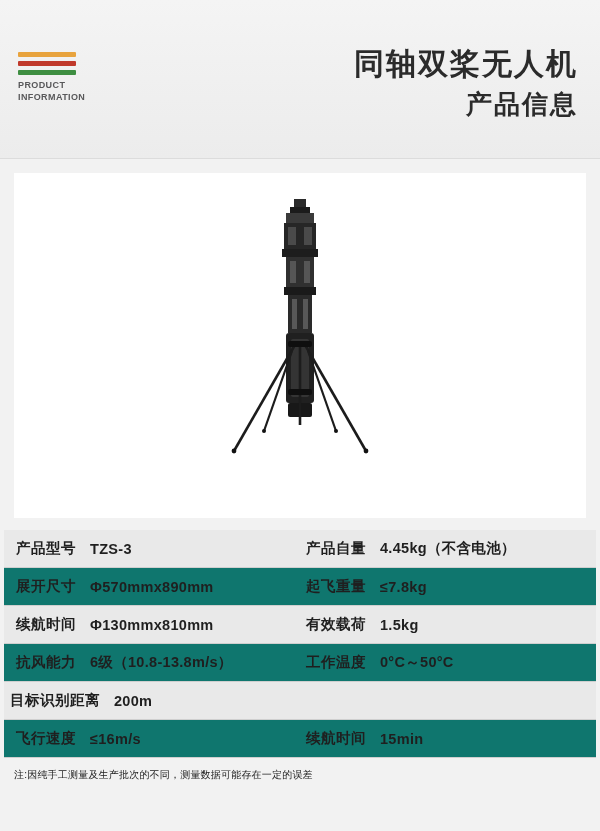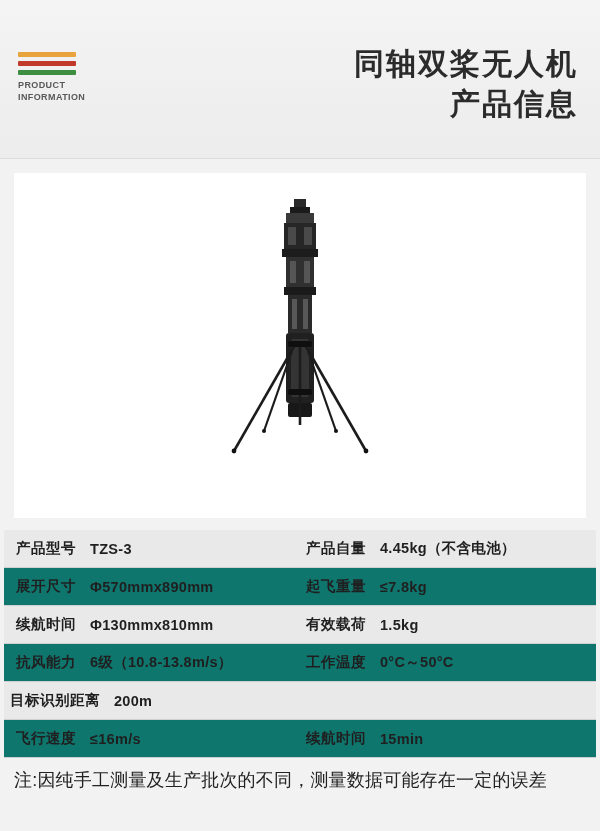--- a/index.html
+++ b/index.html
@@ -60,21 +60,21 @@
     text-align: right;
   }
   .title-main {
     font-size: 30px;
     font-weight: bold;
     color: #2b2b2b;
     letter-spacing: 2px;
     line-height: 40px;
   }
   .title-sub {
-    font-size: 30px;
+    font-size: 26px;
     font-weight: bold;
     color: #2b2b2b;
     letter-spacing: 2px;
     line-height: 40px;
   }
   
   .photo-area {
     margin: 14px 14px 0 14px;
     height: 345px;
     background: #ffffff;
@@ -121,21 +121,21 @@
   }
   .spec-value {
     font-size: 14.5px;
     color: #1f1f1f;
     font-weight: bold;
     margin-left: 14px;
     letter-spacing: 0.3px;
   }
   .note {
     padding: 10px 16px 0 14px;
-    font-size: 18px;
+    font-size: 10px;
     color: #222222;
     letter-spacing: 0.2px;
   }
 </style>
 </head>
 <body>
 
 <div class="page">
 
   <div class="header">

